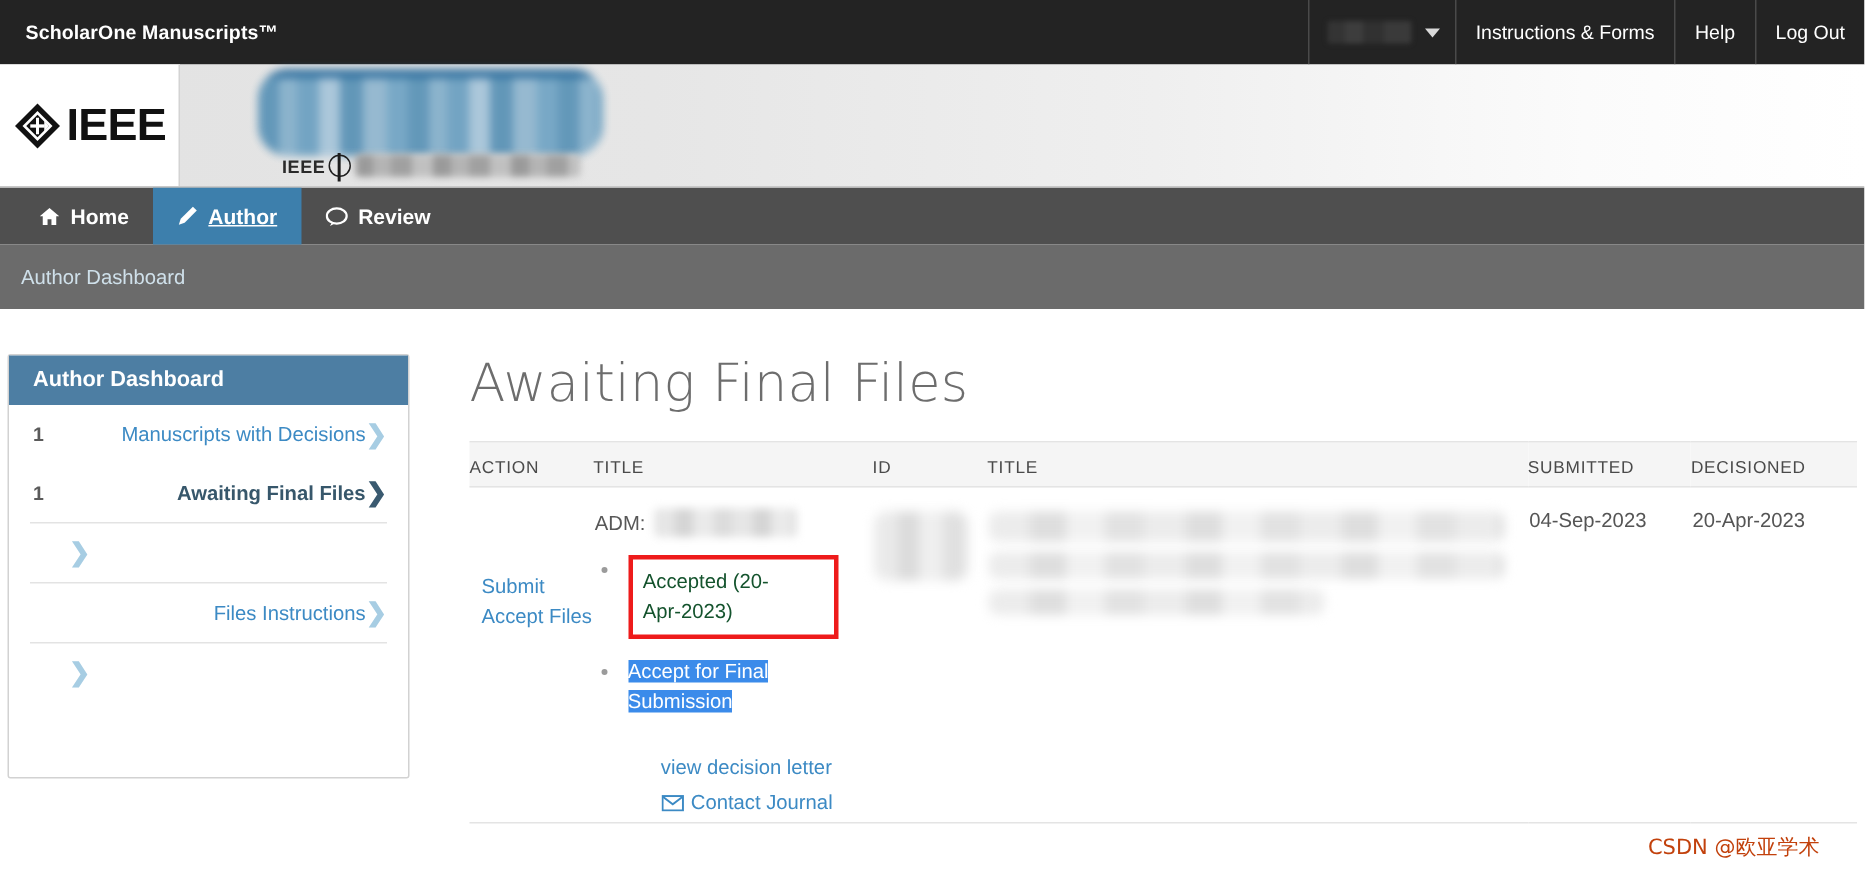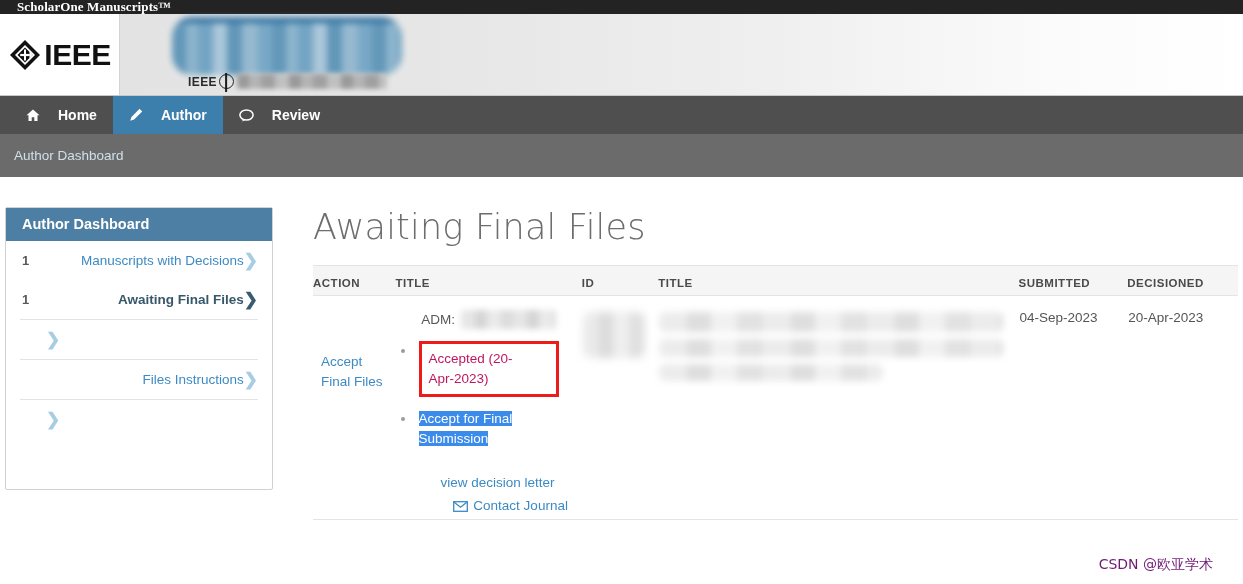--- a/index.html
+++ b/index.html
@@ -9,26 +9,25 @@
     height: 584px;
     overflow: hidden;
     background: #ffffff;
     font-family: "Liberation Sans", sans-serif;
     color: #333;
     position: relative;
   }
 
   
   .topbar {
-    height: 14px;
+    height: 43px;
     background: #232323;
     display: flex;
     align-items: stretch;
     justify-content: space-between;
-    font-family: Liberation Serif, serif;
   }
   .topbar-title {
     color: #ffffff;
     font-size: 13px;
     font-weight: bold;
     display: flex;
     align-items: center;
     padding-left: 17px;
     letter-spacing: .1px;
   }
@@ -134,28 +133,28 @@
   .navbar {
     height: 38px;
     background: #4f4f4f;
     display: flex;
     align-items: stretch;
     padding-left: 10px;
   }
   .nav-tab {
     display: flex;
     align-items: center;
-    gap: 18px;
+    gap: 7px;
     padding: 0 16px;
     color: #ffffff;
     font-size: 14px;
     font-weight: bold;
     white-space: nowrap;
   }
-  .nav-tab.active { background: #3d7fac; }
+  .nav-tab.active { background: #3d7fac; text-decoration: underline; }
   .nav-ico { display: inline-flex; align-items: center; }
 
   
   .crumbbar {
     height: 43px;
     background: #6b6b6b;
     display: flex;
     align-items: center;
     padding-left: 14px;
   }
@@ -217,21 +216,21 @@
     margin: 0 0 18px 0;
     font-family: "DejaVu Sans", sans-serif;
   }
 
   table.grid { width: 925px; border-collapse: collapse; table-layout: fixed; }
   table.grid thead th {
     background: #f5f5f5;
     border-top: 1px solid #e4e4e4;
     border-bottom: 1px solid #e4e4e4;
     font-size: 11.5px;
-    font-weight: bold;
+    font-weight: normal;
     color: #4a4a4a;
     letter-spacing: .5px;
     text-align: left;
     padding: 11px 0 6px 0;
   }
   th.c-action { width: 82px; padding-left: 8px; }
   th.c-status { width: 185px; }
   th.c-id     { width: 76px; }
   th.c-title  { width: 358px; }
   th.c-sub    { width: 108px; }
@@ -241,21 +240,21 @@
     vertical-align: top;
     padding-top: 14px;
     border-bottom: 1px solid #e4e4e4;
     font-size: 13.5px;
     color: #555;
   }
   td.c-action { padding-left: 8px; }
   .link { color: #3c8ac4; cursor: pointer; }
   .action-link { line-height: 1.45; padding-top: 42px; display: block; }
 
-  .adm-row { display: flex; align-items: center; gap: 6px; margin-bottom: 2px; justify-content: center; }
+  .adm-row { display: flex; align-items: center; gap: 6px; margin-bottom: 2px; }
   .adm-label { color: #585858; font-size: 13.5px; }
   .adm-blur {
     width: 95px; height: 19px; border-radius: 3px;
     background: repeating-linear-gradient(90deg,
       #e6e6e6 0 14px,#d5d5d5 14px 26px,#eaeaea 26px 40px,#dcdcdc 40px 52px);
     filter: blur(3px);
   }
 
   ul.status-list { list-style: none; margin: 12px 0 0 0; padding: 0; }
   ul.status-list li {
@@ -267,33 +266,33 @@
     content: "";
     position: absolute; left: 4px; top: 8px;
     width: 4px; height: 4px; border-radius: 50%;
     background: #9b9b9b;
   }
   .boxed {
     display: inline-block;
     border: 3px solid #ee1b1b;
     padding: 5px 22px 6px 7px;
     line-height: 1.45;
-    color: #be185d;
+    color: #14532d;
     max-width: 140px;
   }
   .selected {
     background: #3b8bea;
     color: #ffffff;
     line-height: 1.5;
     display: inline;
     box-decoration-break: clone;
     -webkit-box-decoration-break: clone;
   }
   .statuslinks { margin-top: 22px; line-height: 1.7; margin-left: 44px; }
-  .statuslinks .row2 { display: flex; align-items: center; gap: 5px; justify-content: center; }
+  .statuslinks .row2 { display: flex; align-items: center; gap: 5px; }
   .envelope { display: inline-flex; }
 
   .blur-id {
     width: 62px; height: 46px; border-radius: 8px;
     background: repeating-linear-gradient(90deg,
       #eaeaea 0 16px,#dbdbdb 16px 30px,#efefef 30px 46px,#e0e0e0 46px 62px);
     filter: blur(4px);
     margin-top: 2px;
   }
   .blur-title { margin-top: 2px; }
@@ -304,30 +303,39 @@
     filter: blur(3.5px);
     margin-bottom: 7px;
   }
   .bt1 { width: 344px; height: 20px; }
   .bt2 { width: 344px; height: 18px; }
   .bt3 { width: 224px; height: 17px; }
 
   .watermark {
     position: absolute;
     right: 30px; bottom: 10px;
-    color: #701a75;
+    color: #c2410c;
     font-size: 14px;
     font-family: "DejaVu Sans", sans-serif;
   }
 </style>
 </head>
 <body>
 
 <div class="topbar">
   <div class="topbar-title">ScholarOne Manuscripts™</div>
+  <div class="topbar-right">
+    <div class="user-menu">
+      <span class="user-blur"></span>
+      <span class="caret"></span>
+    </div>
+    <div>Instructions &amp; Forms</div>
+    <div>Help</div>
+    <div>Log Out</div>
+  </div>
 </div>
 
 <div class="bannerstrip">
   <div class="ieee-box">
     <div class="ieee-logo">
       <svg width="34" height="34" viewBox="0 0 34 34">
         <polygon points="17,2 32,17 17,32 2,17" fill="#111"></polygon>
         <polygon points="17,7 27,17 17,27 7,17" fill="#fff"></polygon>
         <polygon points="17,9.5 24.5,17 17,24.5 9.5,17" fill="#111"></polygon>
         <rect x="12.2" y="15.9" width="9.6" height="2.2" fill="#fff"></rect>
@@ -427,21 +435,21 @@
           <th class="c-id">ID</th>
           <th class="c-title">TITLE</th>
           <th class="c-sub">SUBMITTED</th>
           <th class="c-dec">DECISIONED</th>
         </tr>
       </thead>
       <tbody>
         <tr>
 
           <td class="c-action">
-            <span class="link action-link">Accept Final Files</span>
+            <span class="link action-link">Submit Accept Files</span>
           </td>
 
           <td class="c-status">
             <div class="adm-row">
               <span class="adm-label">ADM:</span>
               <span class="adm-blur"></span>
             </div>
 
             <ul class="status-list">
               <li>

